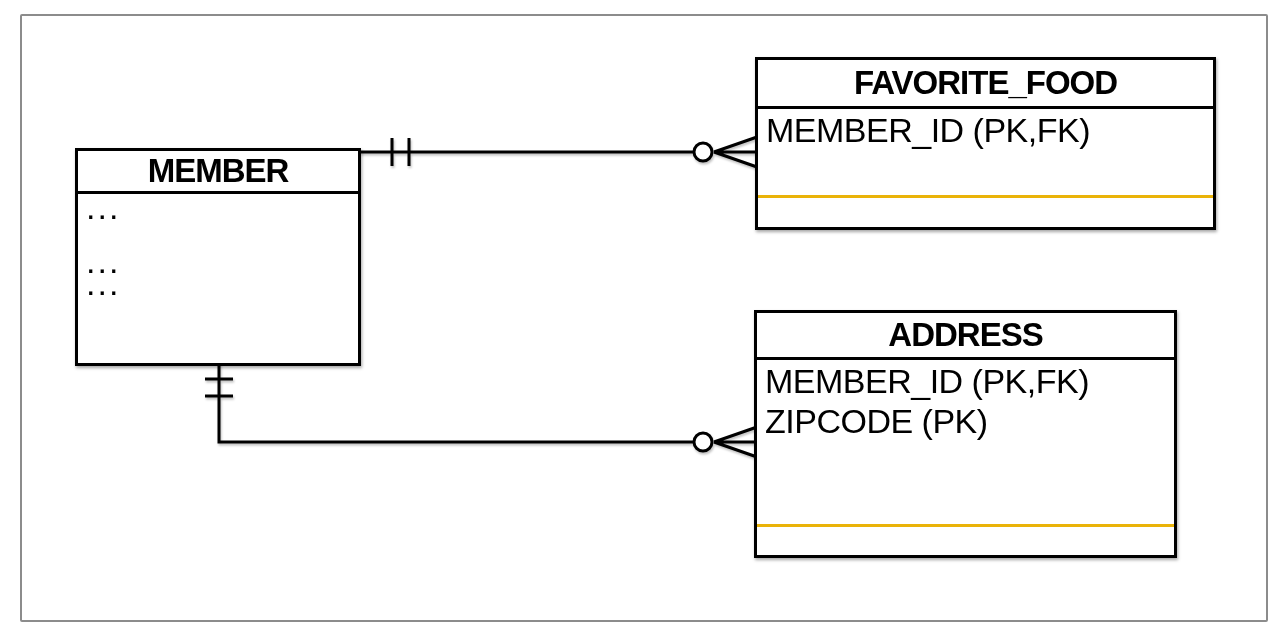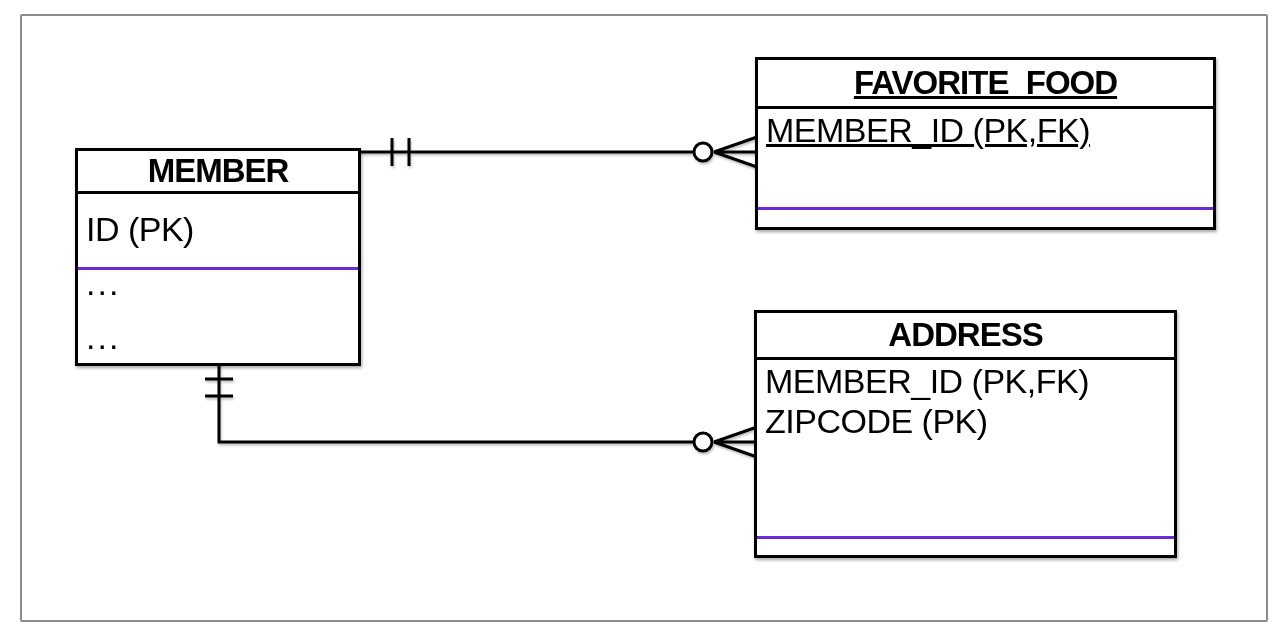--- a/index.html
+++ b/index.html
@@ -46,22 +46,22 @@
   .entity-title {
     text-align: center;
     font-weight: bold;
     font-size: 33px;
     letter-spacing: -1px;
     border-bottom: 3px solid #000000;
     white-space: nowrap;
     overflow: hidden;
   }
   .entity-keys {
-    border-bottom: 3px solid #6d28d9;
-    padding: 12px 8px;
+    border-bottom: 3px solid #eab308;
+    padding: 0 8px;
     overflow: hidden;
   }
   .attr {
     font-size: 34px;
     letter-spacing: -0.5px;
     white-space: nowrap;
   }
   .entity-footer, .entity-body {
     flex: 1;
   }
@@ -77,21 +77,21 @@
   }
   .dots.gap { margin-bottom: 32px; }
 
   
   .entity.member { left: 75px; top: 148px; width: 286px; height: 218px; }
   .entity.member .entity-title { height: 40px; line-height: 40px; }
   .entity.member .entity-keys  { height: 49px; }
   .entity.member .attr { line-height: 46px; }
 
   
-  .entity.favorite-food { left: 755px; top: 57px; width: 461px; height: 173px; text-decoration: underline; }
+  .entity.favorite-food { left: 755px; top: 57px; width: 461px; height: 173px; }
   .entity.favorite-food .entity-title { height: 46px; line-height: 46px; }
   .entity.favorite-food .entity-keys  { height: 85px; padding-top: 1px; }
   .entity.favorite-food .attr { line-height: 41px; }
 
   
   .entity.address { left: 754px; top: 310px; width: 423px; height: 248px; }
   .entity.address .entity-title { height: 44px; line-height: 44px; }
   .entity.address .entity-keys  { height: 163px; padding-top: 1px; }
   .entity.address .attr { line-height: 40px; }
 </style>
@@ -113,23 +113,20 @@
     <g>
       <path d="M219,348 V442 H694"></path>
       <path d="M205,379 H233 M205,396 H233"></path>
       <circle cx="703" cy="442" r="9" fill="#ffffff"></circle>
       <path d="M714,442 L757,427 M714,442 H757 M714,442 L757,457"></path>
     </g>
   </svg>
 
   <div class="entity member">
     <div class="entity-title">MEMBER</div>
-    <div class="entity-keys">
-      <div class="attr">ID (PK)</div>
-    </div>
     <div class="entity-body">
       <div class="dots gap">...</div>
       <div class="dots">...</div>
       <div class="dots">...</div>
     </div>
   </div>
 
   <div class="entity favorite-food">
     <div class="entity-title">FAVORITE_FOOD</div>
     <div class="entity-keys">

